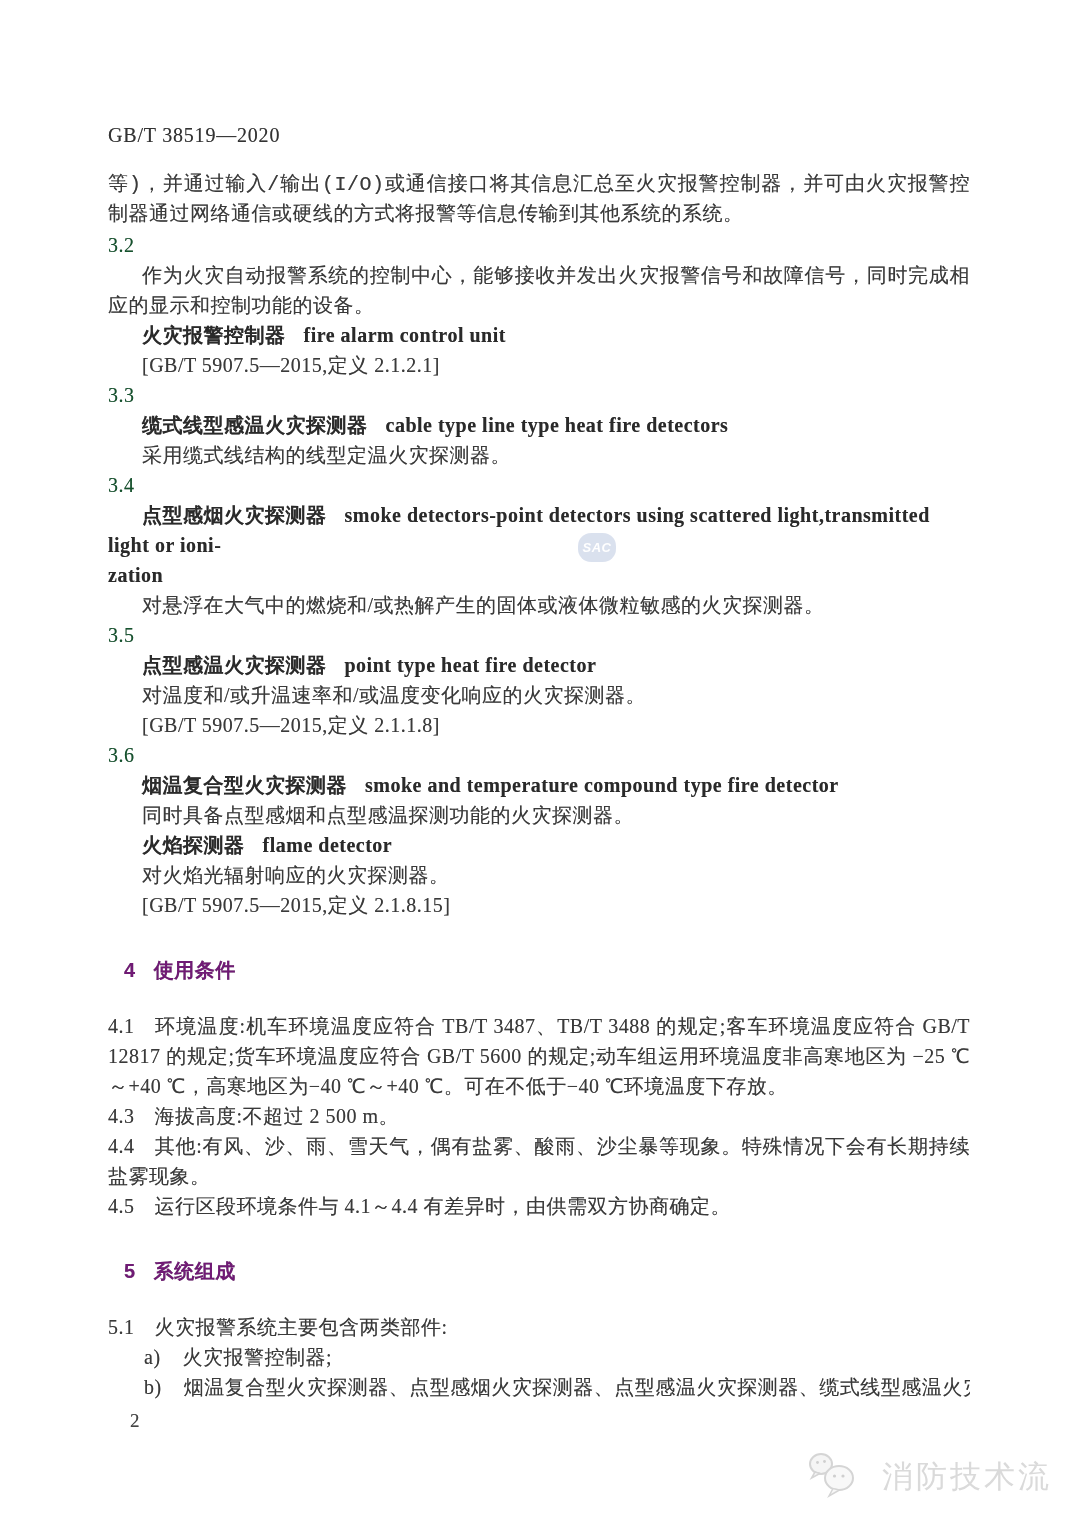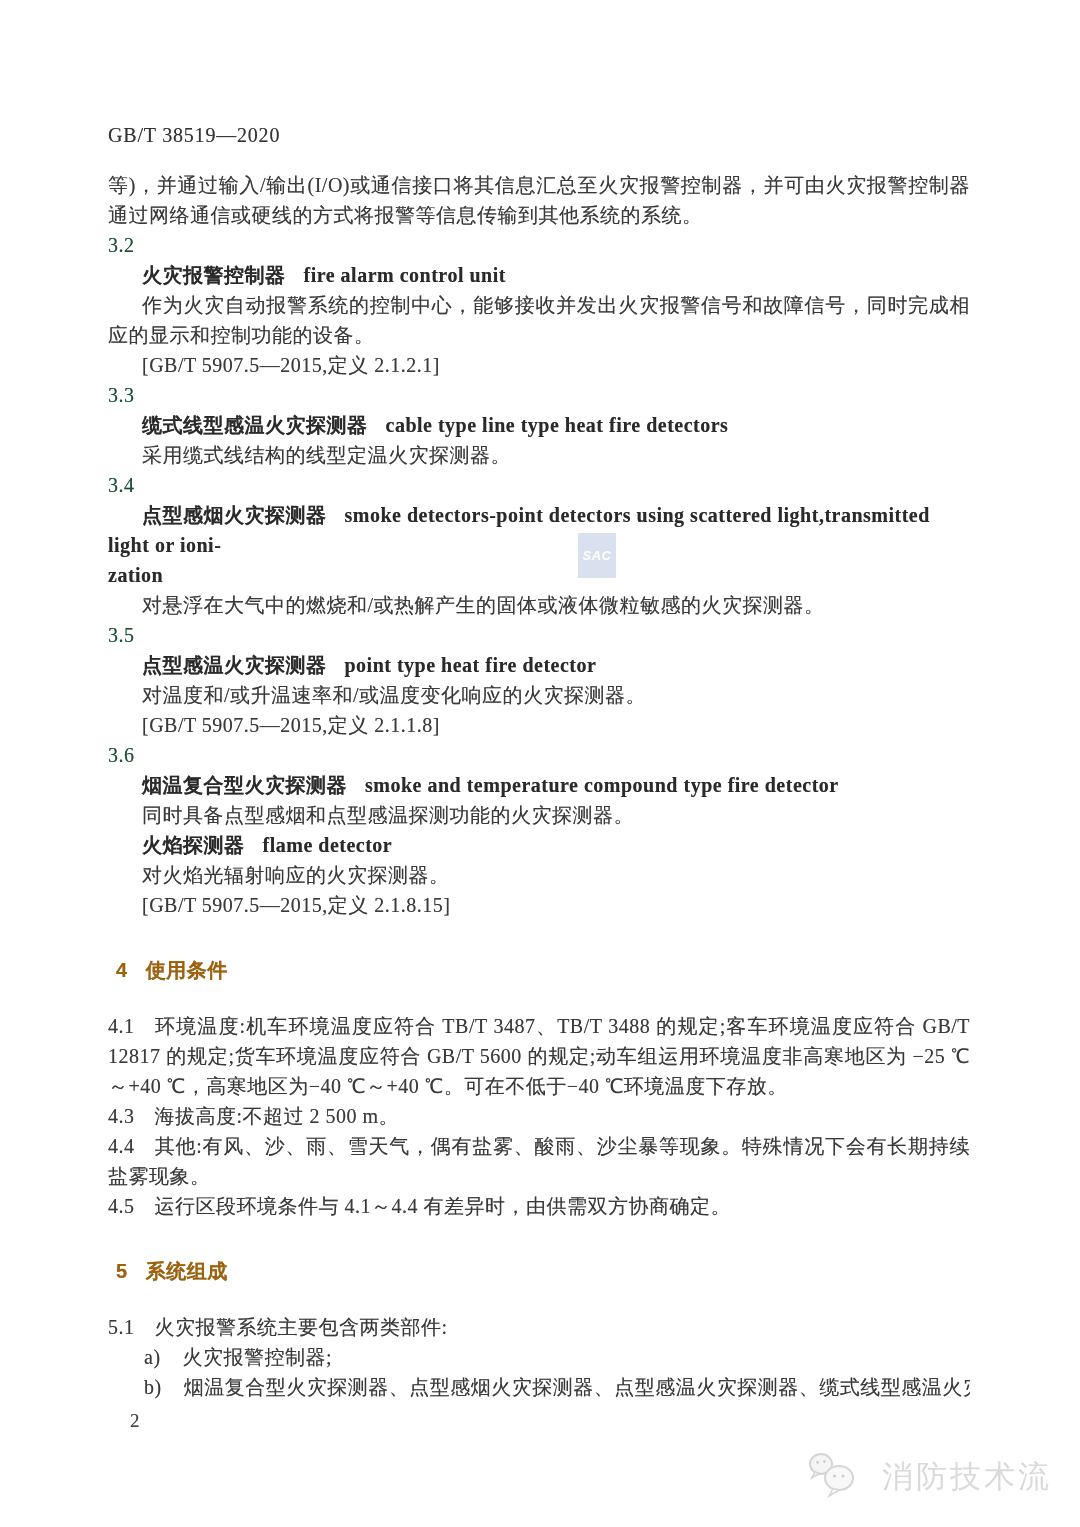--- a/index.html
+++ b/index.html
@@ -12,45 +12,45 @@
     color:#3a3a3a;
   }
   .content{
     position:relative;
     padding:120px 110px 0 108px;
     text-shadow:0 0 .6px rgba(70,70,70,.55);
     z-index:2;
   }
   .line{font-size:20px;line-height:30px;margin:0;letter-spacing:.5px;}
   .doc-header{font-size:20px;letter-spacing:.8px;color:#333;}
-  .intro{margin-top:20px;text-align:justify;}
+  .intro{margin-top:20px;text-align:justify;font-family:Liberation Mono, monospace;}
   .clause-num-line{color:#14532d;}
   .term-line{font-weight:bold;color:#2a2a2a;text-indent:34px;}
   .term-zh{font-family:"Liberation Sans", sans-serif;}
   .term-en{font-family:"Liberation Serif", serif;margin-left:18px;}
   .term-en.cont{margin-left:0;}
   .definition{text-indent:34px;text-align:justify;}
   .source{text-indent:34px;}
   .sec-heading{
     font-family:"Liberation Sans", sans-serif;
     font-weight:bold;font-size:20px;line-height:30px;
-    color:#a16207;letter-spacing:.5px;
-    margin:35px 0 26px 8px;
+    color:#701a75;letter-spacing:.5px;
+    margin:35px 0 26px 16px;
   }
   .sec-heading .sec-num{margin-right:18px;}
   .clause{text-align:justify;}
   .clause .clause-num{margin-right:20px;margin-top:16px;}
   .list-item{padding-left:36px;}
   .list-item .marker{margin-right:22px;}
   .list-item.clipped{white-space:nowrap;overflow:hidden;text-align:left;}
   .page-num{margin-top:4px;padding-left:22px;font-size:19px;color:#444;}
   
   .sac-wm{
-    position:absolute;left:578px;top:533px;width:38px;height:45px;
-    background:#a9b8d8;border-radius:0;opacity:.42;z-index:1;
+    position:absolute;left:578px;top:533px;width:38px;height:29px;
+    background:#a9b8d8;border-radius:13px;opacity:.42;z-index:1;
     display:flex;align-items:center;justify-content:center;
     font-family:"Liberation Sans", sans-serif;font-style:italic;
     font-weight:bold;font-size:13px;color:#ffffff;letter-spacing:.5px;
   }
   
   .footer-wm{
     position:absolute;right:28px;bottom:22px;z-index:3;
     display:flex;align-items:center;gap:24px;
   }
   .footer-wm .wm-text{
@@ -64,22 +64,22 @@
 
 <div class="page">
 
   <div class="content">
 
     <p class="line doc-header">GB/T 38519—2020</p>
 
     <p class="line intro">等)，并通过输入/输出(I/O)或通信接口将其信息汇总至火灾报警控制器，并可由火灾报警控制器通过网络通信或硬线的方式将报警等信息传输到其他系统的系统。</p>
 
     <p class="line clause-num-line">3.2</p>
+    <p class="line definition">作为火灾自动报警系统的控制中心，能够接收并发出火灾报警信号和故障信号，同时完成相应的显示和控制功能的设备。</p>
     <p class="line term-line"><span class="term-zh">火灾报警控制器</span><span class="term-en">fire alarm control unit</span></p>
-    <p class="line definition">作为火灾自动报警系统的控制中心，能够接收并发出火灾报警信号和故障信号，同时完成相应的显示和控制功能的设备。</p>
     <p class="line source">[GB/T 5907.5—2015,定义 2.1.2.1]</p>
 
     <p class="line clause-num-line">3.3</p>
     <p class="line term-line"><span class="term-zh">缆式线型感温火灾探测器</span><span class="term-en">cable type line type heat fire detectors</span></p>
     <p class="line definition">采用缆式线结构的线型定温火灾探测器。</p>
 
     <p class="line clause-num-line">3.4</p>
     <p class="line term-line"><span class="term-zh">点型感烟火灾探测器</span><span class="term-en">smoke detectors-point detectors using scattered light,transmitted light or ioni-</span><br><span class="term-en cont">zation</span></p>
     <p class="line definition">对悬浮在大气中的燃烧和/或热解产生的固体或液体微粒敏感的火灾探测器。</p>
 

